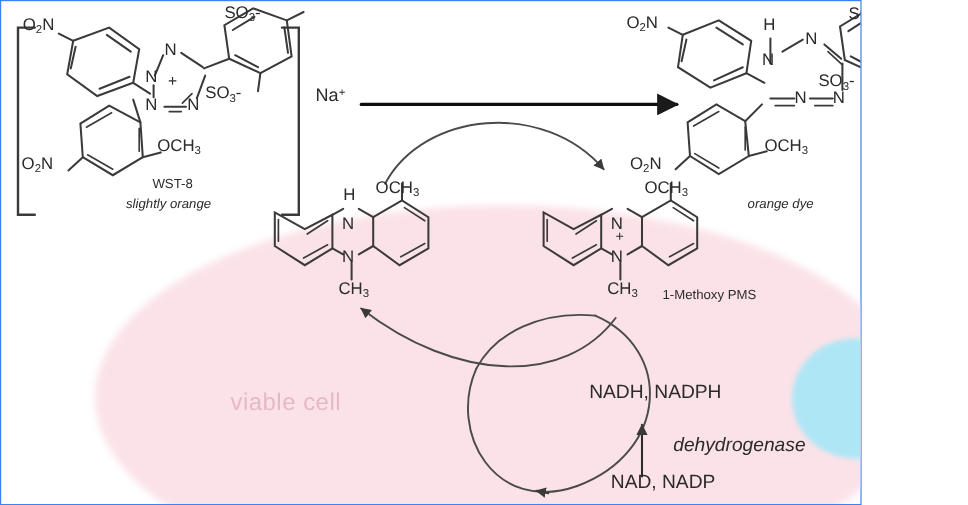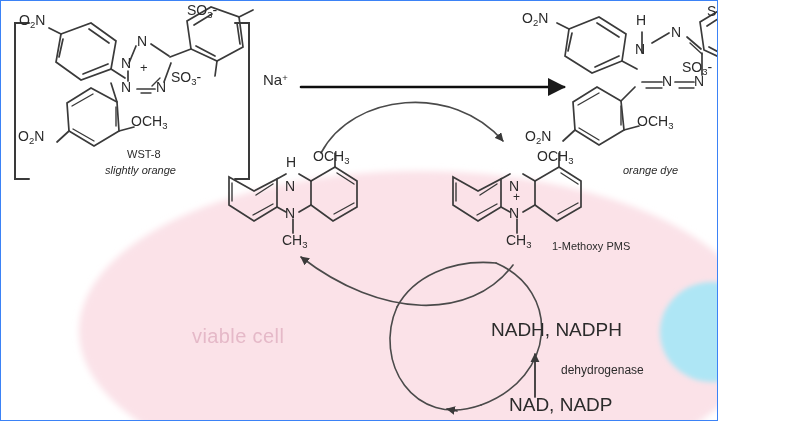--- a/index.html
+++ b/index.html
@@ -36,22 +36,22 @@
   .lbl.ital { font-style: italic; }
   .chem { font-size: 14px; }
   .chem sub { font-size: 9.5px; vertical-align: -0.28em; }
   .chem sup { font-size: 9.5px; vertical-align: 0.45em; }
   .name-lbl { font-size: 11px; }
   .cell-lbl {
     font-size: 20px;
     color: #e5b9c8;
     letter-spacing: 0.4px;
   }
-  .cofactor { font-size: 19px; }
-  .enzyme { font-size: 12px; }
+  .cofactor { font-size: 16px; }
+  .enzyme { font-size: 16px; font-style: italic; }
 </style>
 </head>
 <body>
 
 <div id="figure">
 
   <svg class="layer" viewBox="0 0 807 421" xmlns="http://www.w3.org/2000/svg">
     <defs>
       <filter id="softEdge" x="-15%" y="-15%" width="130%" height="130%">
         <feGaussianBlur stdDeviation="3.2"></feGaussianBlur>

